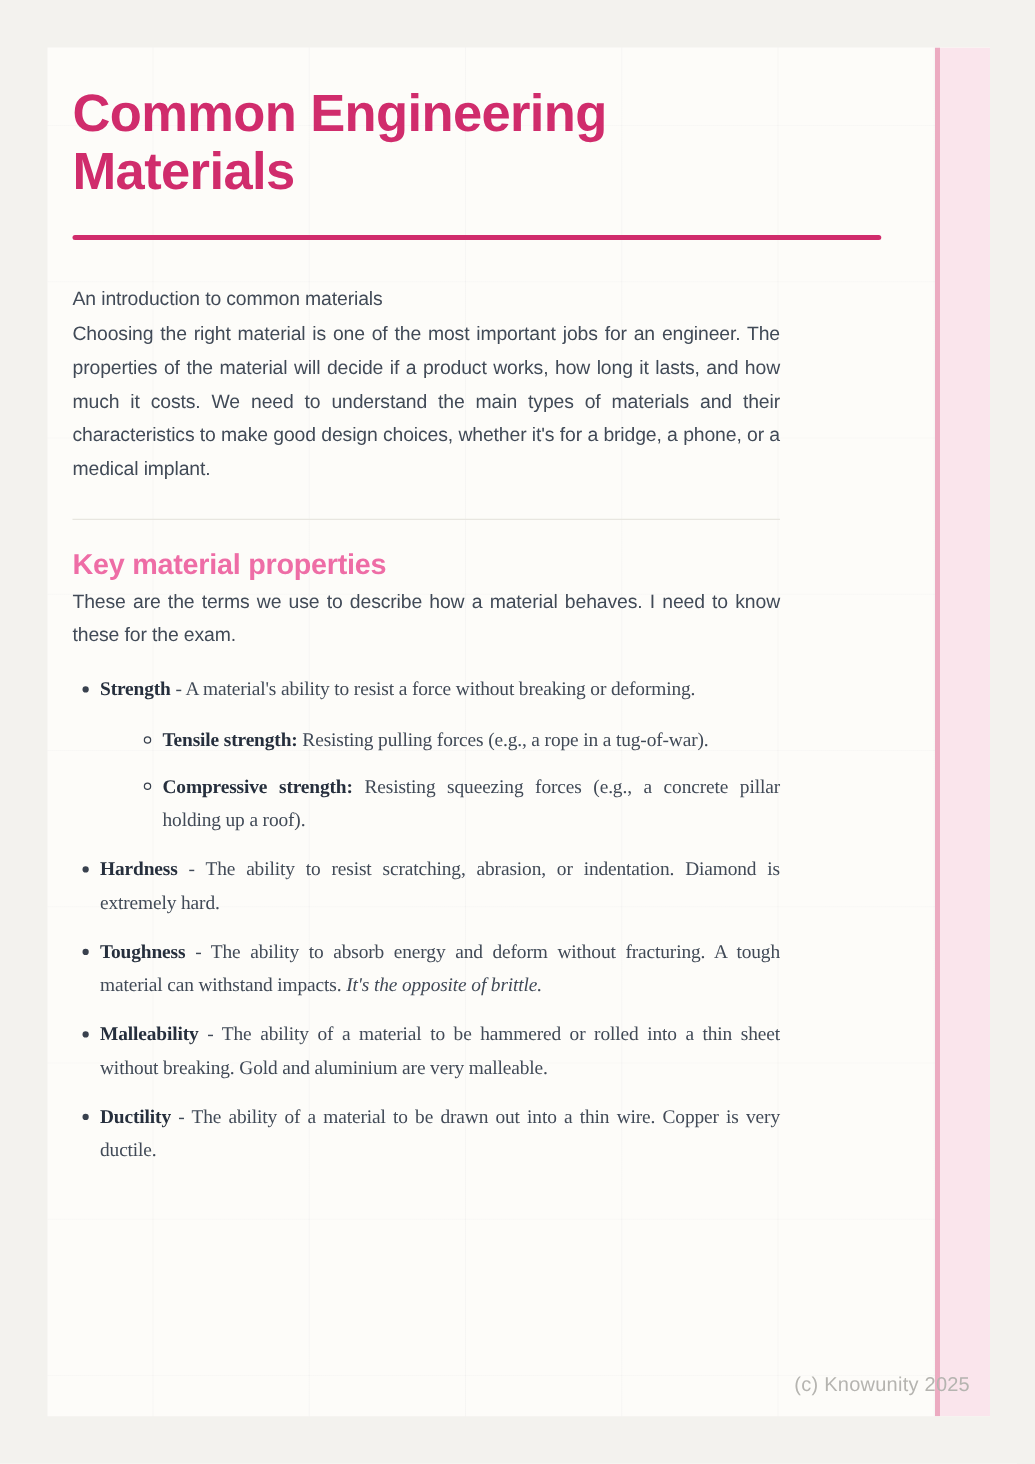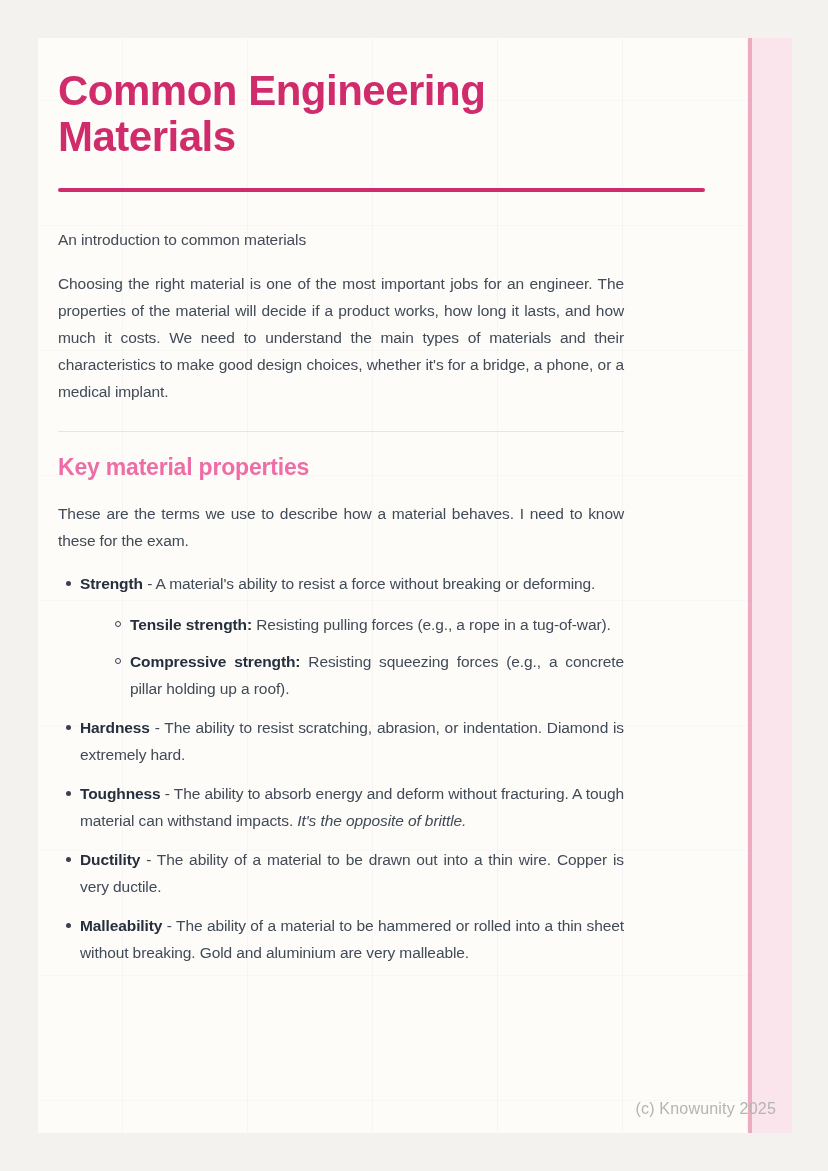--- a/index.html
+++ b/index.html
@@ -27,27 +27,27 @@
     position:absolute;left:20px;top:0;width:647px;
     color:#414a57;font-size:15.5px;letter-spacing:-0.1px;
   }
   h1.title{
     margin:30px 0 0;max-width:580px;
     font-size:42px;line-height:46px;font-weight:bold;
     letter-spacing:-0.5px;color:#d02c6c;
   }
   .rule{margin-top:28px;width:647px;height:4px;background:#d02c6c;border-radius:2px;}
   p.subtitle{margin:36px 0 0;width:566px;line-height:24px;}
-  p.body-text{margin:18px 0 0;width:566px;line-height:27px;text-align:justify;}
+  p.body-text{margin:2px 0 0;width:566px;line-height:27px;text-align:justify;}
   hr.divider{margin:26px 0 0;width:566px;border:none;border-top:1px solid #e8e6e0;}
   h2.section-heading{
     margin:20px 0 0;font-size:23px;line-height:30px;
     color:#ee6da6;letter-spacing:-0.2px;font-weight:bold;
   }
-  ul.props{list-style:none;margin:16px 0 0;padding:0;width:566px;}
+  ul.props{list-style:none;margin:16px 0 0;padding:0;width:566px;font-family:Liberation Serif, serif;}
   li.prop{position:relative;padding-left:22px;line-height:27px;text-align:justify;margin-top:12px;}
   li.prop:first-child{margin-top:0;}
   .dot{position:absolute;left:8px;top:11px;width:5px;height:5px;border-radius:50%;background:#39414e;}
   ul.subprops{list-style:none;margin:14px 0 0;padding:0 0 0 28px;}
   li.subprop{position:relative;padding-left:22px;line-height:27px;text-align:justify;margin-top:10px;}
   li.subprop:first-child{margin-top:0;}
   .ring{
     position:absolute;left:7px;top:10px;width:4px;height:4px;
     border:1.5px solid #39414e;border-radius:50%;background:transparent;
   }
@@ -93,25 +93,25 @@
 
       <li class="prop">
         <span class="dot"></span><span class="term">Hardness</span><span class="sep"> - </span><span class="def">The ability to resist scratching, abrasion, or indentation. Diamond is extremely hard.</span>
       </li>
 
       <li class="prop">
         <span class="dot"></span><span class="term">Toughness</span><span class="sep"> - </span><span class="def">The ability to absorb energy and deform without fracturing. A tough material can withstand impacts. </span><em class="defi">It's the opposite of brittle.</em>
       </li>
 
       <li class="prop">
-        <span class="dot"></span><span class="term">Ductility</span><span class="sep"> - </span><span class="def">The ability of a material to be drawn out into a thin wire. Copper is very ductile.</span>
+        <span class="dot"></span><span class="term">Malleability</span><span class="sep"> - </span><span class="def">The ability of a material to be hammered or rolled into a thin sheet without breaking. Gold and aluminium are very malleable.</span>
       </li>
 
       <li class="prop">
-        <span class="dot"></span><span class="term">Malleability</span><span class="sep"> - </span><span class="def">The ability of a material to be hammered or rolled into a thin sheet without breaking. Gold and aluminium are very malleable.</span>
+        <span class="dot"></span><span class="term">Ductility</span><span class="sep"> - </span><span class="def">The ability of a material to be drawn out into a thin wire. Copper is very ductile.</span>
       </li>
 
 
     </ul>
   </div>
 
   <div class="watermark">(c) Knowunity 2025</div>
 </div>
 
 </body></html>

